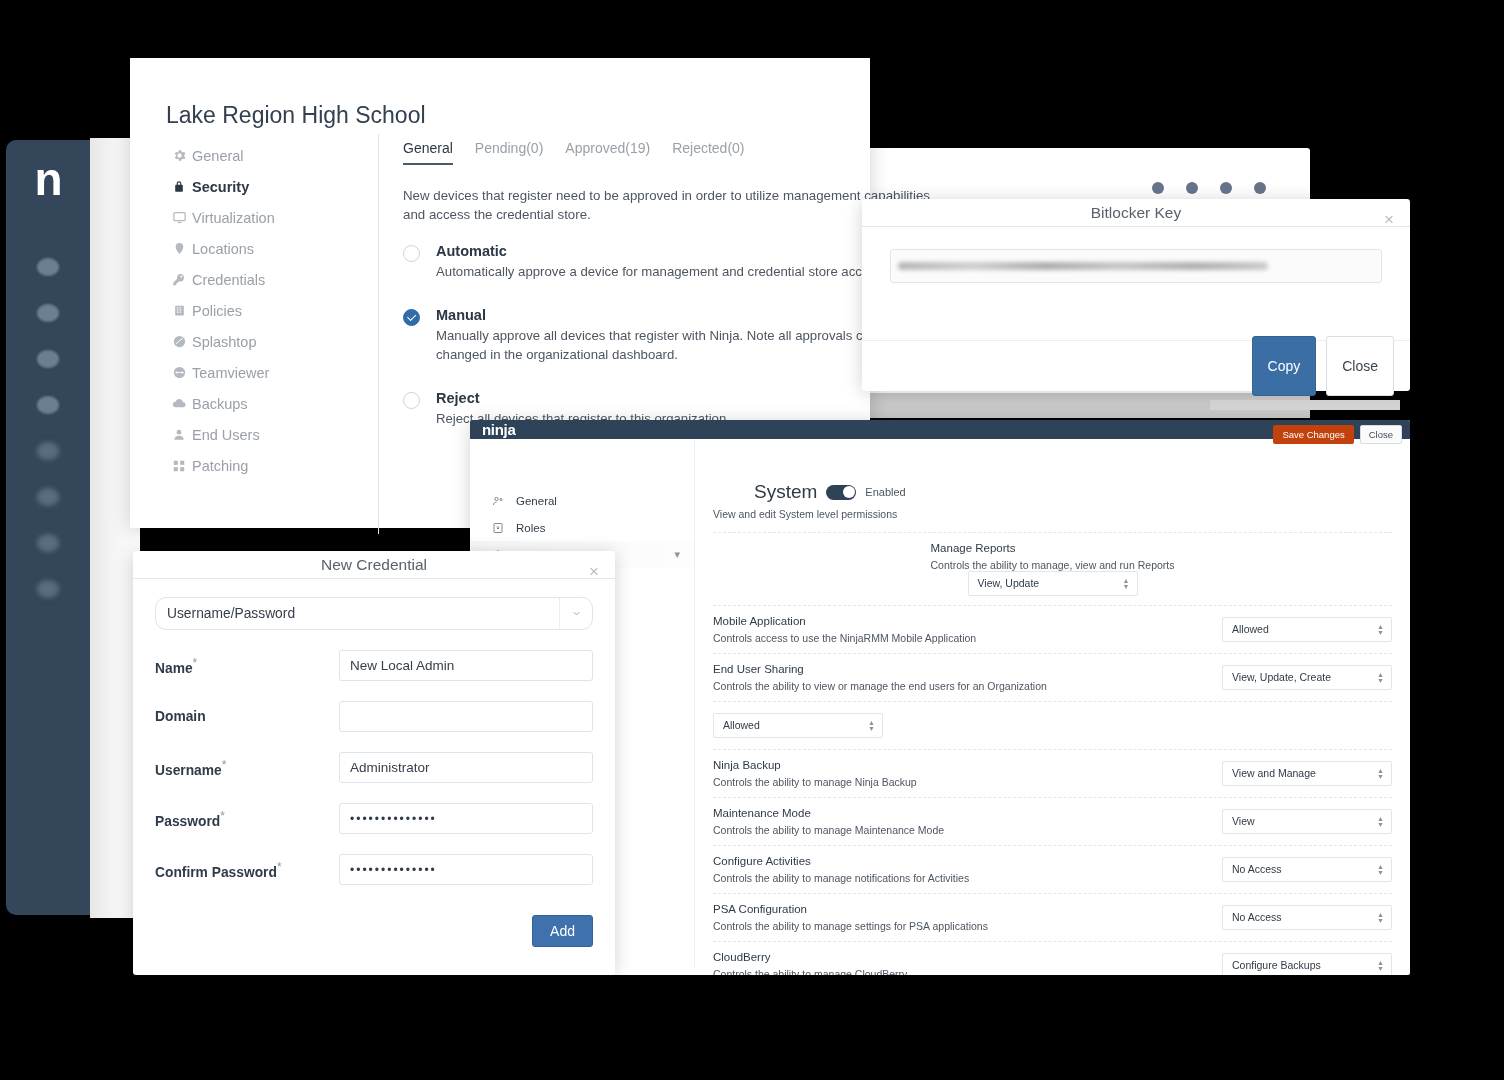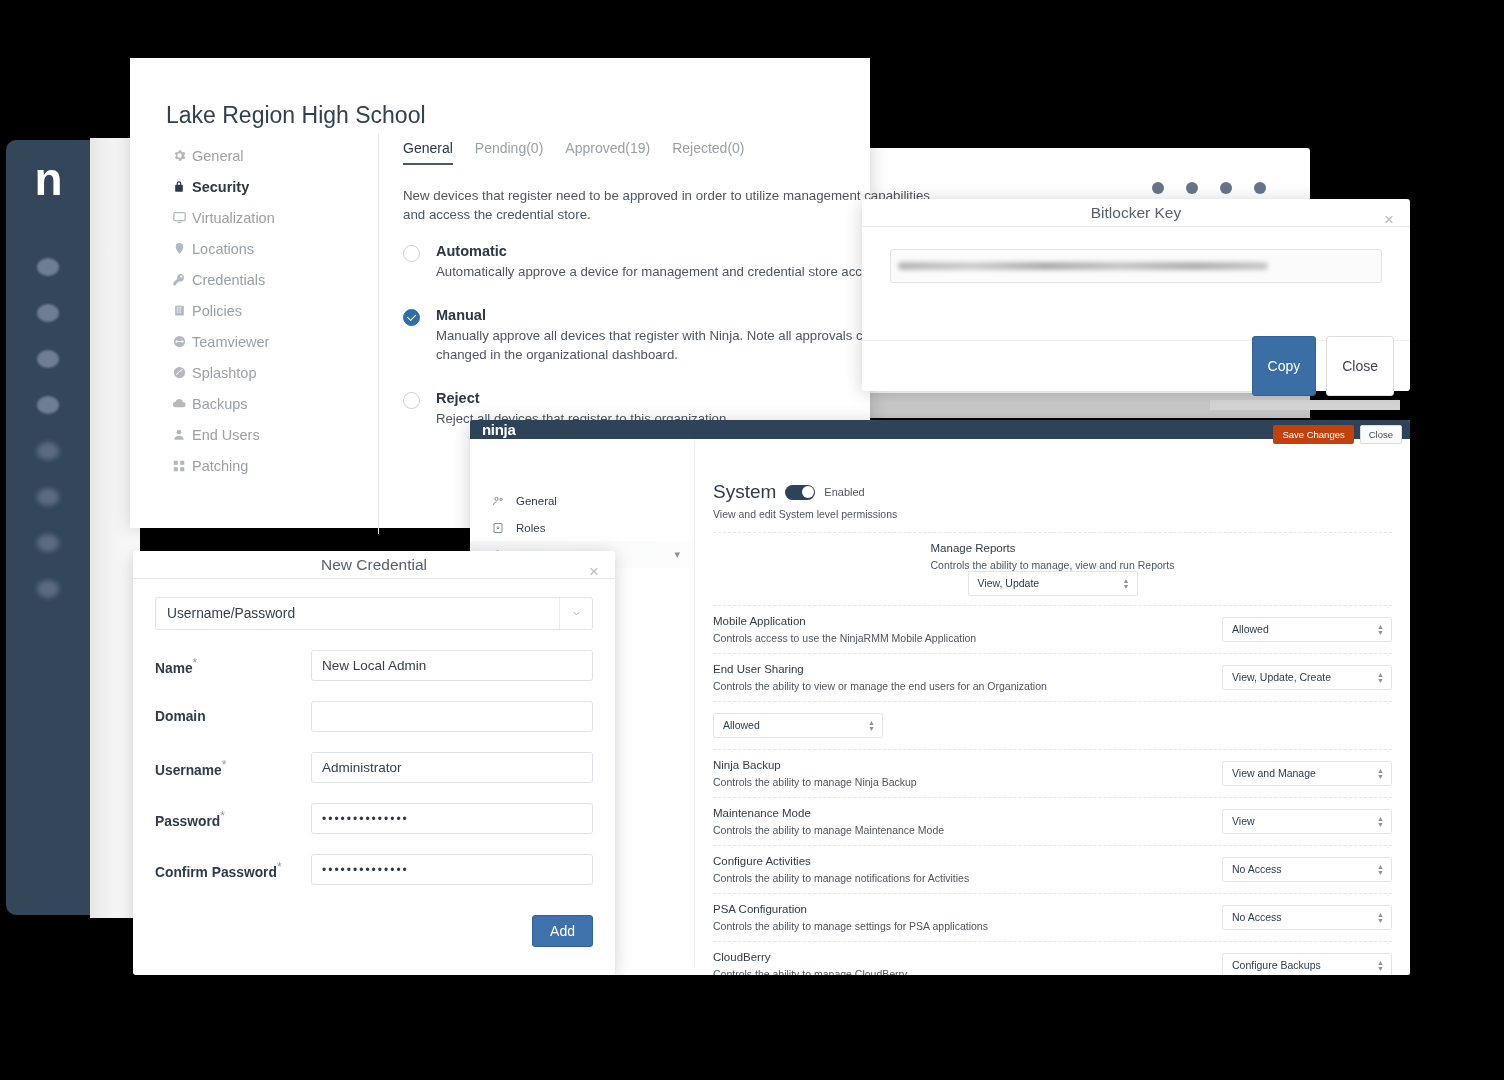--- a/index.html
+++ b/index.html
@@ -146,31 +146,31 @@
     font-size: 14px; border-radius: 3px; cursor: pointer;
     padding: 21px 15px; border: 1px solid transparent;
   }
   .btn.primary { background: #3a6ea5; color: #fff; border-color: #35638f; }
   .btn.ghost { background: #fff; color: #3d4650; border-color: #dadfe3; }
 
   
   #winD { left: 133px; top: 551px; width: 482px; height: 424px; border-radius: 3px; }
   #winD .body { padding: 18px 22px 0; }
   .selectBox {
-    height: 33px; border: 1px solid #dfe3e7; border-radius: 3px;
+    height: 33px; border: 1px solid #dfe3e7; border-radius: 11px;
     display: flex; align-items: center; position: relative;
     padding: 0 11px; font-size: 13.8px; color: #36404c; background: #fff;
   }
   .selectBox .caret {
     position: absolute; right: 0; top: 0; bottom: 0; width: 33px;
     border-left: 1px solid #eceef0;
     display: flex; align-items: center; justify-content: center;
     color: #9aa2ab;
   }
-  .frow { display: flex; align-items: center; margin-top: 20px; }
+  .frow { display: flex; align-items: center; margin-top: 20px; gap: 28px; }
   .flabel { width: 156px; font-size: 13.8px; font-weight: 700; color: #2f3b49; }
   .flabel .req { color: #8f98a2; font-weight: 400; font-size: 12px; vertical-align: super; }
   .finput {
     flex: 1; height: 31px; border: 1px solid #dfe3e7; border-radius: 3px;
     background: #fff; font-size: 13.5px; color: #36404c;
     padding: 0 10px; font-family: "Liberation Sans", sans-serif;
   }
   .finput.pw { letter-spacing: 2px; font-size: 12px; color: #2f3b49; }
   #winD .addwrap { display: flex; justify-content: flex-end; margin-top: 30px; }
   .btn.add { background: #3f72ad; border-color: #33629a; color: #fff; padding: 7px 17px; }
@@ -200,21 +200,21 @@
     display: flex; align-items: center; height: 27px; padding-left: 22px;
     font-size: 11.5px; color: #2f3b49; position: relative;
   }
   .sideItem .ico {
     width: 24px; color: #6a7583; display: inline-flex; align-items: center;
   }
   .sideItem .chev { position: absolute; right: 14px; color: #8b939c; font-size: 11px; }
   .sideItem.active { background: linear-gradient(90deg,#f7f8f9,#fdfdfd); }
 
   #winE .main { flex: 1; padding: 42px 18px 0 18px; }
-  .sysRow { display: flex; align-items: center; gap: 9px; }
+  .sysRow { display: flex; align-items: center; gap: 9px; margin-left: 41px; }
   .sysTitle { font-size: 19px; color: #2f3b49; }
   .toggle {
     width: 30px; height: 15px; border-radius: 8px; background: #2f4358;
     position: relative;
   }
   .toggle::after {
     content: ""; position: absolute; right: 1.5px; top: 1.5px;
     width: 12px; height: 12px; border-radius: 50%; background: #fff;
   }
   .sysEnabled { font-size: 11px; color: #4d5661; }
@@ -328,33 +328,33 @@
               <rect x="7" y="14" width="3" height="2" fill="#fff"></rect>
               <rect x="12" y="14" width="3" height="2" fill="#fff"></rect>
             </svg>
         </span>
         <span>Policies</span>
       </div>
       <div class="item">
         <span class="ico">
           <svg width="15" height="15" viewBox="0 0 24 24" fill="currentColor">
               <circle cx="12" cy="12" r="9"></circle>
-              <path d="M6 12h12M8 10l-2 2 2 2M16 10l2 2-2 2" stroke="#fff" stroke-width="1.4" fill="none"></path>
-            </svg>
-        </span>
-        <span>Teamviewer</span>
+              <path d="M7 16c3-6 7-6 10-9" stroke="#fff" stroke-width="1.6" fill="none"></path>
+            </svg>
+        </span>
+        <span>Splashtop</span>
       </div>
       <div class="item">
         <span class="ico">
           <svg width="15" height="15" viewBox="0 0 24 24" fill="currentColor">
               <circle cx="12" cy="12" r="9"></circle>
-              <path d="M7 16c3-6 7-6 10-9" stroke="#fff" stroke-width="1.6" fill="none"></path>
-            </svg>
-        </span>
-        <span>Splashtop</span>
+              <path d="M6 12h12M8 10l-2 2 2 2M16 10l2 2-2 2" stroke="#fff" stroke-width="1.4" fill="none"></path>
+            </svg>
+        </span>
+        <span>Teamviewer</span>
       </div>
       <div class="item">
         <span class="ico">
           <svg width="16" height="15" viewBox="0 0 24 24" fill="currentColor">
               <path d="M18.5 18H7a4.5 4.5 0 01-.6-9A6 6 0 0118 9.6a4.2 4.2 0 01.5 8.4z"></path>
             </svg>
         </span>
         <span>Backups</span>
       </div>
       <div class="item">

